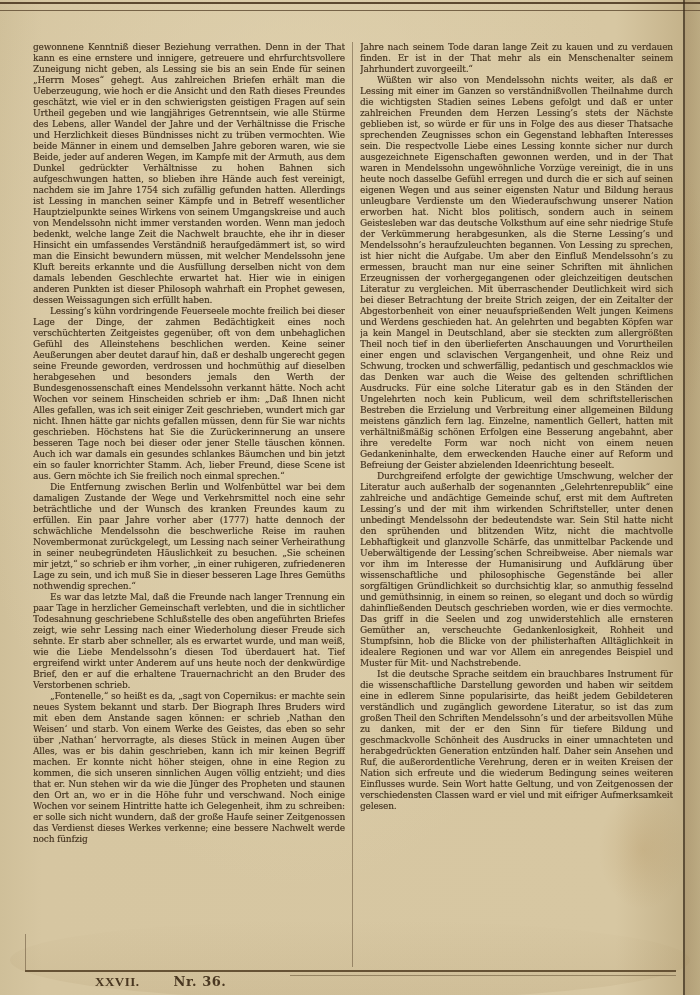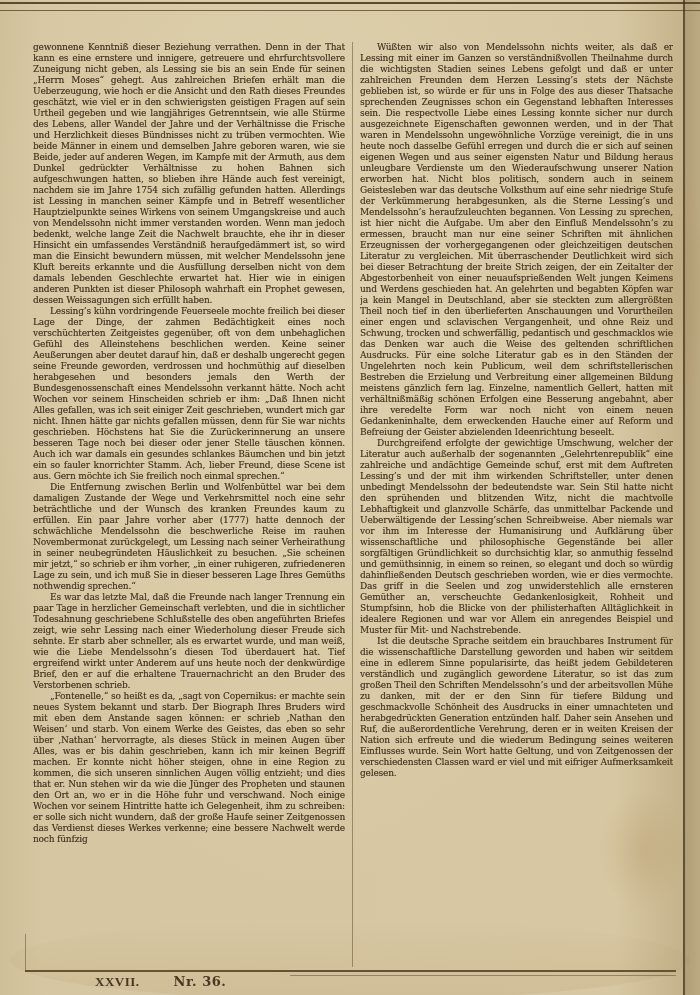--- a/index.html
+++ b/index.html
@@ -75,20 +75,21 @@
     <p>gewonnene Kenntniß dieser Beziehung verrathen. Denn in der That kann es eine ernstere und innigere, getreuere und ehrfurchtsvollere Zuneigung nicht geben, als Lessing sie bis an sein Ende für seinen „Herrn Moses“ gehegt. Aus zahlreichen Briefen erhält man die Ueberzeugung, wie hoch er die Ansicht und den Rath dieses Freundes geschätzt, wie viel er in den schwierigsten geistigen Fragen auf sein Urtheil gegeben und wie langjähriges Getrenntsein, wie alle Stürme des Lebens, aller Wandel der Jahre und der Verhältnisse die Frische und Herzlichkeit dieses Bündnisses nicht zu trüben vermochten. Wie beide Männer in einem und demselben Jahre geboren waren, wie sie Beide, jeder auf anderen Wegen, im Kampfe mit der Armuth, aus dem Dunkel gedrückter Verhältnisse zu hohen Bahnen sich aufgeschwungen hatten, so blieben ihre Hände auch fest vereinigt, nachdem sie im Jahre 1754 sich zufällig gefunden hatten. Allerdings ist Lessing in manchen seiner Kämpfe und in Betreff wesentlicher Hauptzielpunkte seines Wirkens von seinem Umgangskreise und auch von Mendelssohn nicht immer verstanden worden. Wenn man jedoch bedenkt, welche lange Zeit die Nachwelt brauchte, ehe ihr in dieser Hinsicht ein umfassendes Verständniß heraufgedämmert ist, so wird man die Einsicht bewundern müssen, mit welcher Mendelssohn jene Kluft bereits erkannte und die Ausfüllung derselben nicht von dem damals lebenden Geschlechte erwartet hat. Hier wie in einigen anderen Punkten ist dieser Philosoph wahrhaft ein Prophet gewesen, dessen Weissagungen sich erfüllt haben.</p>
     <p class="ind">Lessing’s kühn vordringende Feuerseele mochte freilich bei dieser Lage der Dinge, der zahmen Bedächtigkeit eines noch verschüchterten Zeitgeistes gegenüber, oft von dem unbehaglichen Gefühl des Alleinstehens beschlichen werden. Keine seiner Aeußerungen aber deutet darauf hin, daß er deshalb ungerecht gegen seine Freunde geworden, verdrossen und hochmüthig auf dieselben herabgesehen und besonders jemals den Werth der Bundesgenossenschaft eines Mendelssohn verkannt hätte. Noch acht Wochen vor seinem Hinscheiden schrieb er ihm: „Daß Ihnen nicht Alles gefallen, was ich seit einiger Zeit geschrieben, wundert mich gar nicht. Ihnen hätte gar nichts gefallen müssen, denn für Sie war nichts geschrieben. Höchstens hat Sie die Zurückerinnerung an unsere besseren Tage noch bei dieser oder jener Stelle täuschen können. Auch ich war damals ein gesundes schlankes Bäumchen und bin jetzt ein so fauler knorrichter Stamm. Ach, lieber Freund, diese Scene ist aus. Gern möchte ich Sie freilich noch einmal sprechen.“</p>
     <p class="ind">Die Entfernung zwischen Berlin und Wolfenbüttel war bei dem damaligen Zustande der Wege und Verkehrsmittel noch eine sehr beträchtliche und der Wunsch des kranken Freundes kaum zu erfüllen. Ein paar Jahre vorher aber (1777) hatte dennoch der schwächliche Mendelssohn die beschwerliche Reise im rauhen Novembermonat zurückgelegt, um Lessing nach seiner Verheirathung in seiner neubegründeten Häuslichkeit zu besuchen. „Sie scheinen mir jetzt,“ so schrieb er ihm vorher, „in einer ruhigeren, zufriedeneren Lage zu sein, und ich muß Sie in dieser besseren Lage Ihres Gemüths nothwendig sprechen.“</p>
     <p class="ind">Es war das letzte Mal, daß die Freunde nach langer Trennung ein paar Tage in herzlicher Gemeinschaft verlebten, und die in sichtlicher Todesahnung geschriebene Schlußstelle des oben angeführten Briefes zeigt, wie sehr Lessing nach einer Wiederholung dieser Freude sich sehnte. Er starb aber schneller, als es erwartet wurde, und man weiß, wie die Liebe Mendelssohn’s diesen Tod überdauert hat. Tief ergreifend wirkt unter Anderem auf uns heute noch der denkwürdige Brief, den er auf die erhaltene Trauernachricht an den Bruder des Verstorbenen schrieb.</p>
     <p class="ind">„Fontenelle,“ so heißt es da, „sagt von Copernikus: er machte sein neues System bekannt und starb. Der Biograph Ihres Bruders wird mit eben dem Anstande sagen können: er schrieb ‚Nathan den Weisen‘ und starb. Von einem Werke des Geistes, das eben so sehr über ‚Nathan‘ hervorragte, als dieses Stück in meinen Augen über Alles, was er bis dahin geschrieben, kann ich mir keinen Begriff machen. Er konnte nicht höher steigen, ohne in eine Region zu kommen, die sich unseren sinnlichen Augen völlig entzieht; und dies that er. Nun stehen wir da wie die Jünger des Propheten und staunen den Ort an, wo er in die Höhe fuhr und verschwand. Noch einige Wochen vor seinem Hintritte hatte ich Gelegenheit, ihm zu schreiben: er solle sich nicht wundern, daß der große Haufe seiner Zeitgenossen das Verdienst dieses Werkes verkenne; eine bessere Nachwelt werde noch fünfzig</p>
   </div>
 
   <div class="col-divider"></div>
 
   <div class="col col-right">
+    <p>Jahre nach seinem Tode daran lange Zeit zu kauen und zu verdauen finden. Er ist in der That mehr als ein Menschenalter seinem Jahrhundert zuvorgeeilt.“</p>
     <p class="ind">Wüßten wir also von Mendelssohn nichts weiter, als daß er Lessing mit einer im Ganzen so verständnißvollen Theilnahme durch die wichtigsten Stadien seines Lebens gefolgt und daß er unter zahlreichen Freunden dem Herzen Lessing’s stets der Nächste geblieben ist, so würde er für uns in Folge des aus dieser Thatsache sprechenden Zeugnisses schon ein Gegenstand lebhaften Interesses sein. Die respectvolle Liebe eines Lessing konnte sicher nur durch ausgezeichnete Eigenschaften gewonnen werden, und in der That waren in Mendelssohn ungewöhnliche Vorzüge vereinigt, die in uns heute noch dasselbe Gefühl erregen und durch die er sich auf seinen eigenen Wegen und aus seiner eigensten Natur und Bildung heraus unleugbare Verdienste um den Wiederaufschwung unserer Nation erworben hat. Nicht blos politisch, sondern auch in seinem Geistesleben war das deutsche Volksthum auf eine sehr niedrige Stufe der Verkümmerung herabgesunken, als die Sterne Lessing’s und Mendelssohn’s heraufzuleuchten begannen. Von Lessing zu sprechen, ist hier nicht die Aufgabe. Um aber den Einfluß Mendelssohn’s zu ermessen, braucht man nur eine seiner Schriften mit ähnlichen Erzeugnissen der vorhergegangenen oder gleichzeitigen deutschen Literatur zu vergleichen. Mit überraschender Deutlichkeit wird sich bei dieser Betrachtung der breite Strich zeigen, der ein Zeitalter der Abgestorbenheit von einer neuaufsprießenden Welt jungen Keimens und Werdens geschieden hat. An gelehrten und begabten Köpfen war ja kein Mangel in Deutschland, aber sie steckten zum allergrößten Theil noch tief in den überlieferten Anschauungen und Vorurtheilen einer engen und sclavischen Vergangenheit, und ohne Reiz und Schwung, trocken und schwerfällig, pedantisch und geschmacklos wie das Denken war auch die Weise des geltenden schriftlichen Ausdrucks. Für eine solche Literatur gab es in den Ständen der Ungelehrten noch kein Publicum, weil dem schriftstellerischen Bestreben die Erzielung und Verbreitung einer allgemeinen Bildung meistens gänzlich fern lag. Einzelne, namentlich Gellert, hatten mit verhältnißmäßig schönen Erfolgen eine Besserung angebahnt, aber ihre veredelte Form war noch nicht von einem neuen Gedankeninhalte, dem erweckenden Hauche einer auf Reform und Befreiung der Geister abzielenden Ideenrichtung beseelt.</p>
     <p class="ind">Durchgreifend erfolgte der gewichtige Umschwung, welcher der Literatur auch außerhalb der sogenannten „Gelehrtenrepublik“ eine zahlreiche und andächtige Gemeinde schuf, erst mit dem Auftreten Lessing’s und der mit ihm wirkenden Schriftsteller, unter denen unbedingt Mendelssohn der bedeutendste war. Sein Stil hatte nicht den sprühenden und blitzenden Witz, nicht die machtvolle Lebhaftigkeit und glanzvolle Schärfe, das unmittelbar Packende und Ueberwältigende der Lessing’schen Schreibweise. Aber niemals war vor ihm im Interesse der Humanisirung und Aufklärung über wissenschaftliche und philosophische Gegenstände bei aller sorgfältigen Gründlichkeit so durchsichtig klar, so anmuthig fesselnd und gemüthsinnig, in einem so reinen, so elegant und doch so würdig dahinfließenden Deutsch geschrieben worden, wie er dies vermochte. Das griff in die Seelen und zog unwiderstehlich alle ernsteren Gemüther an, verscheuchte Gedankenlosigkeit, Rohheit und Stumpfsinn, hob die Blicke von der philisterhaften Alltäglichkeit in idealere Regionen und war vor Allem ein anregendes Beispiel und Muster für Mit- und Nachstrebende.</p>
     <p class="ind">Ist die deutsche Sprache seitdem ein brauchbares Instrument für die wissenschaftliche Darstellung geworden und haben wir seitdem eine in edlerem Sinne popularisirte, das heißt jedem Gebildeteren verständlich und zugänglich gewordene Literatur, so ist das zum großen Theil den Schriften Mendelssohn’s und der arbeitsvollen Mühe zu danken, mit der er den Sinn für tiefere Bildung und geschmackvolle Schönheit des Ausdrucks in einer umnachteten und herabgedrückten Generation entzünden half. Daher sein Ansehen und Ruf, die außerordentliche Verehrung, deren er in weiten Kreisen der Nation sich erfreute und die wiederum Bedingung seines weiteren Einflusses wurde. Sein Wort hatte Geltung, und von Zeitgenossen der verschiedensten Classen ward er viel und mit eifriger Aufmerksamkeit gelesen.</p>
 
   </div>
 
   <div class="left-frame-line"></div>
   <div class="footer-rule"></div>
   <div class="footer-rule2"></div>
 

